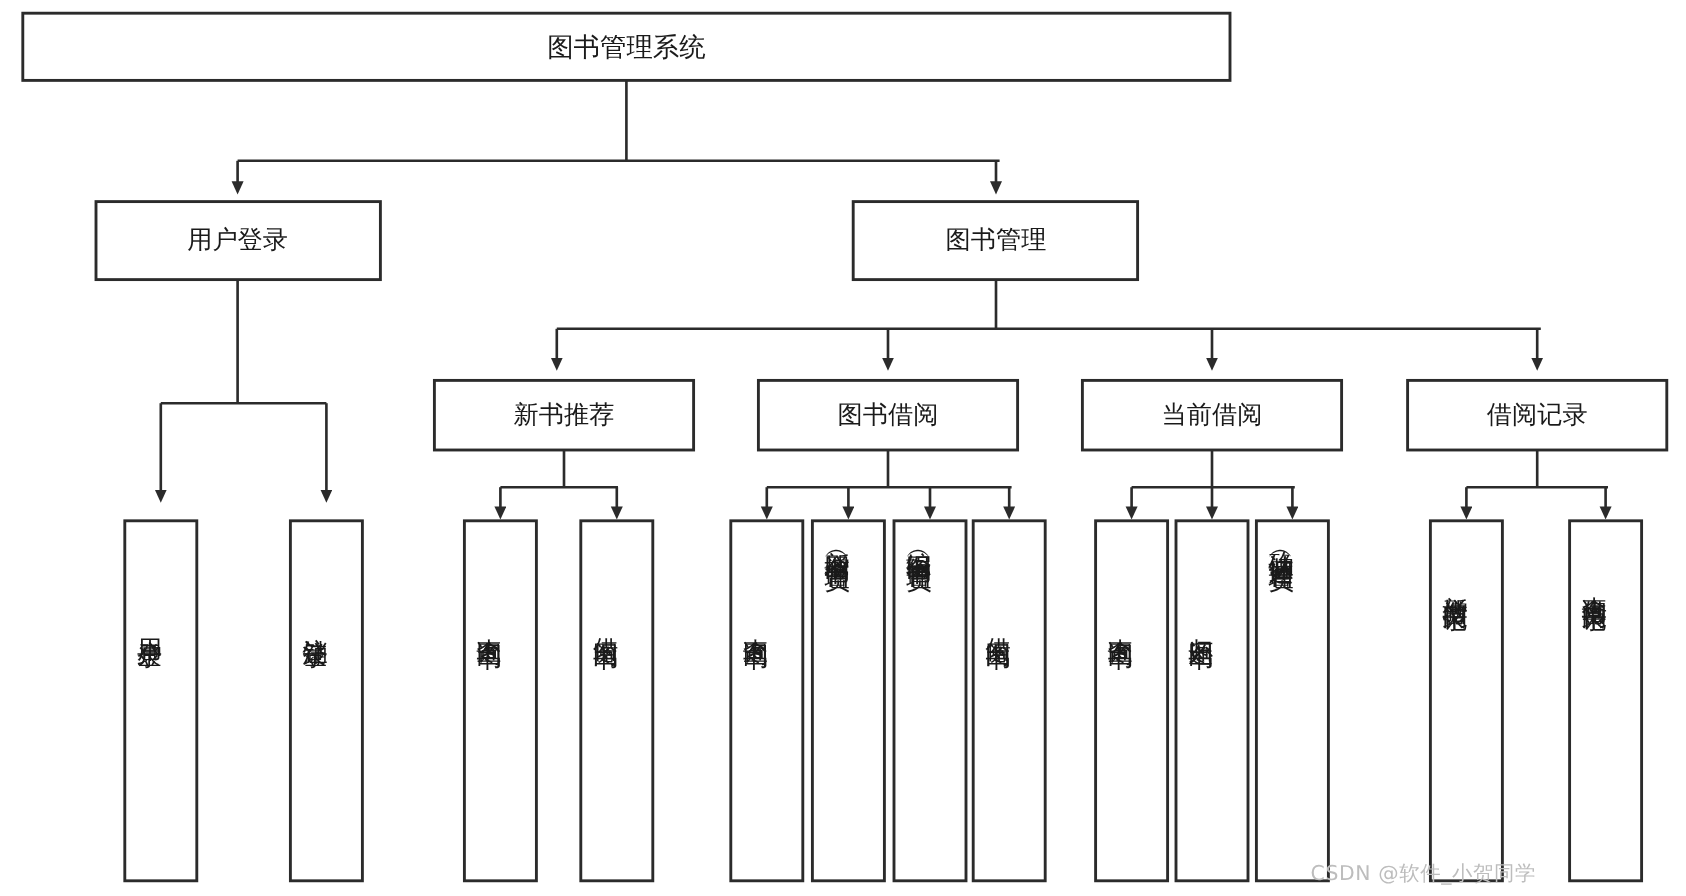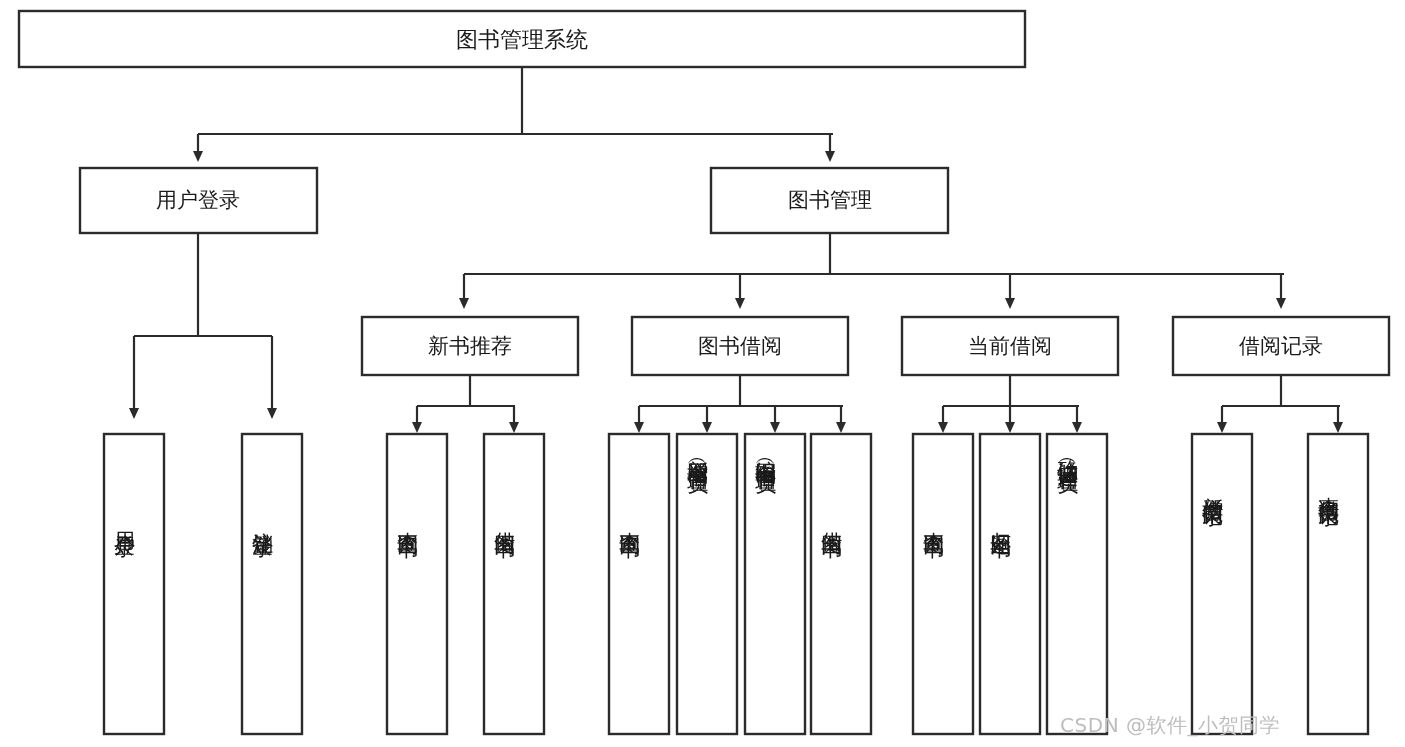--- a/index.html
+++ b/index.html
@@ -68,21 +68,21 @@
     letter-spacing: 2px;
     white-space: nowrap;
     text-align: left;
     pointer-events: none;
   }
   .watermark {
     position: absolute;
     right: 14px;
     bottom: 8px;
     font-family: "DejaVu Sans", "Liberation Sans", sans-serif;
-    font-size: 20px;
+    font-size: 17px;
     color: #bdbdbd;
     letter-spacing: 0.5px;
     white-space: nowrap;
   }
 </style>
 </head>
 <body>
 
 <div id="diagram-root">
 

